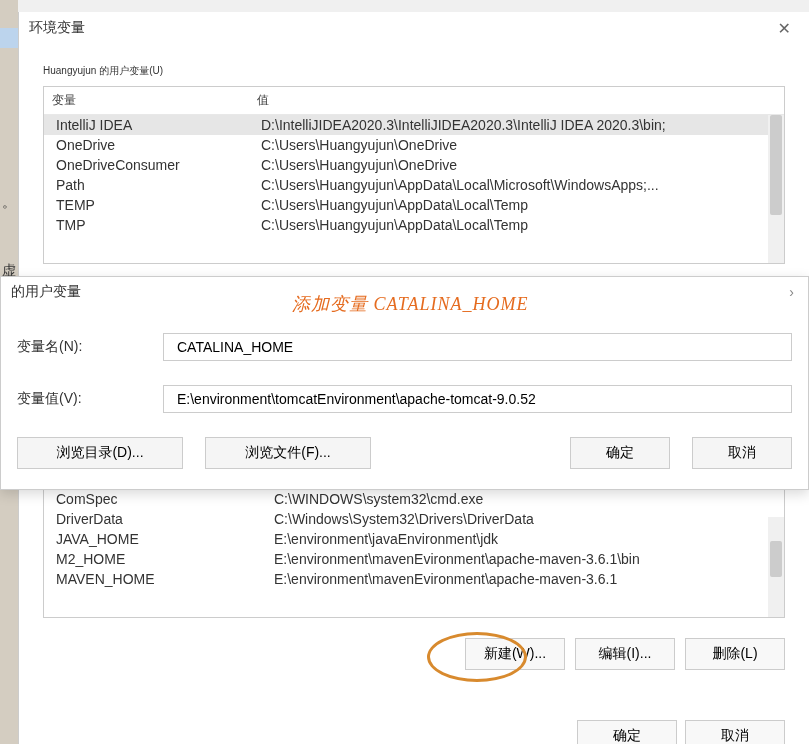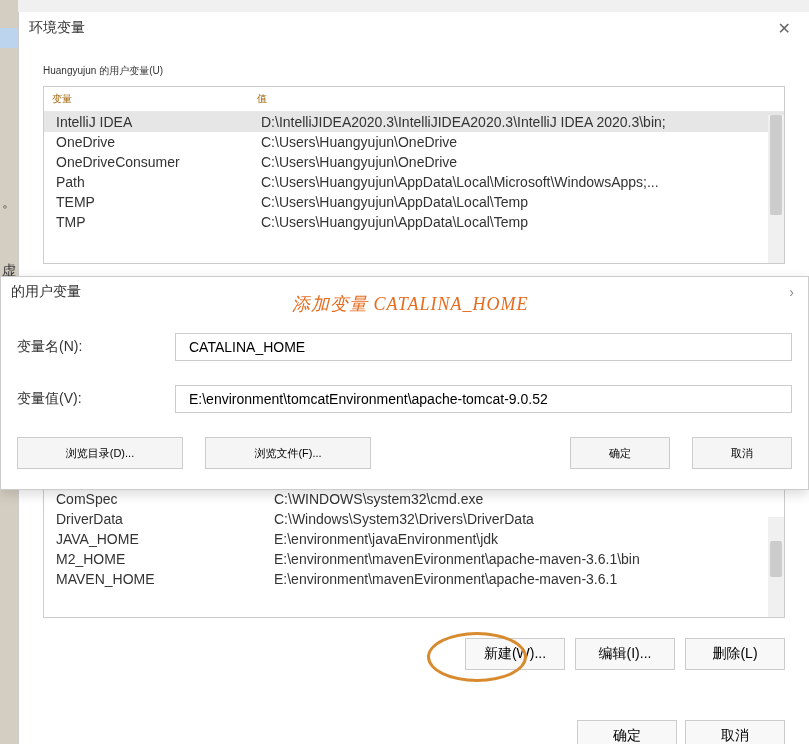--- a/index.html
+++ b/index.html
@@ -51,22 +51,22 @@
       background: #fff;
       height: 178px;
       overflow: hidden;
       position: relative;
     }
     .list-header {
       display: flex;
       background: #fff;
       border-bottom: 1px solid #e8e8e8;
       padding: 5px 8px;
-      font-size: 10px;
-      color: #a16207;
+      font-size: 12px;
+      color: #404040;
     }
     .col-name { width: 205px; flex-shrink: 0; }
     .col-value { flex: 1; overflow: hidden; white-space: nowrap; text-overflow: ellipsis; }
     .list-row {
       display: flex;
       padding: 2px 12px;
       font-size: 14px;
     }
     .list-row.selected { background: #e6e6e6; }
     .scrollbar-v {
@@ -154,21 +154,20 @@
       letter-spacing: 1px;
       z-index: 10;
     }
     .edit-body {
       padding: 14px 16px 18px 16px;
     }
     .form-row {
       display: flex;
       align-items: center;
       margin: 12px 0 24px 0;
-      gap: 12px;
     }
     .form-label {
       width: 146px;
       font-size: 14px;
       color: #333;
     }
     .form-input {
       flex: 1;
       height: 28px;
       border: 1px solid #ccc;
@@ -182,21 +181,21 @@
       align-items: center;
       gap: 22px;
     }
     .edit-btn-row .spacer { flex: 1; }
     .edit-btn {
       width: 166px;
       height: 32px;
       border: 1px solid #ccc;
       background: #f5f5f5;
       font-family: inherit;
-      font-size: 11px;
+      font-size: 14px;
       cursor: pointer;
     }
     .edit-btn.sm { width: 100px; }
     .left-stripe {
       position: absolute;
       left: 0;
       top: 0;
       width: 18px;
       height: 744px;
       background: linear-gradient(#d4cdc1, #d4cdc1);

